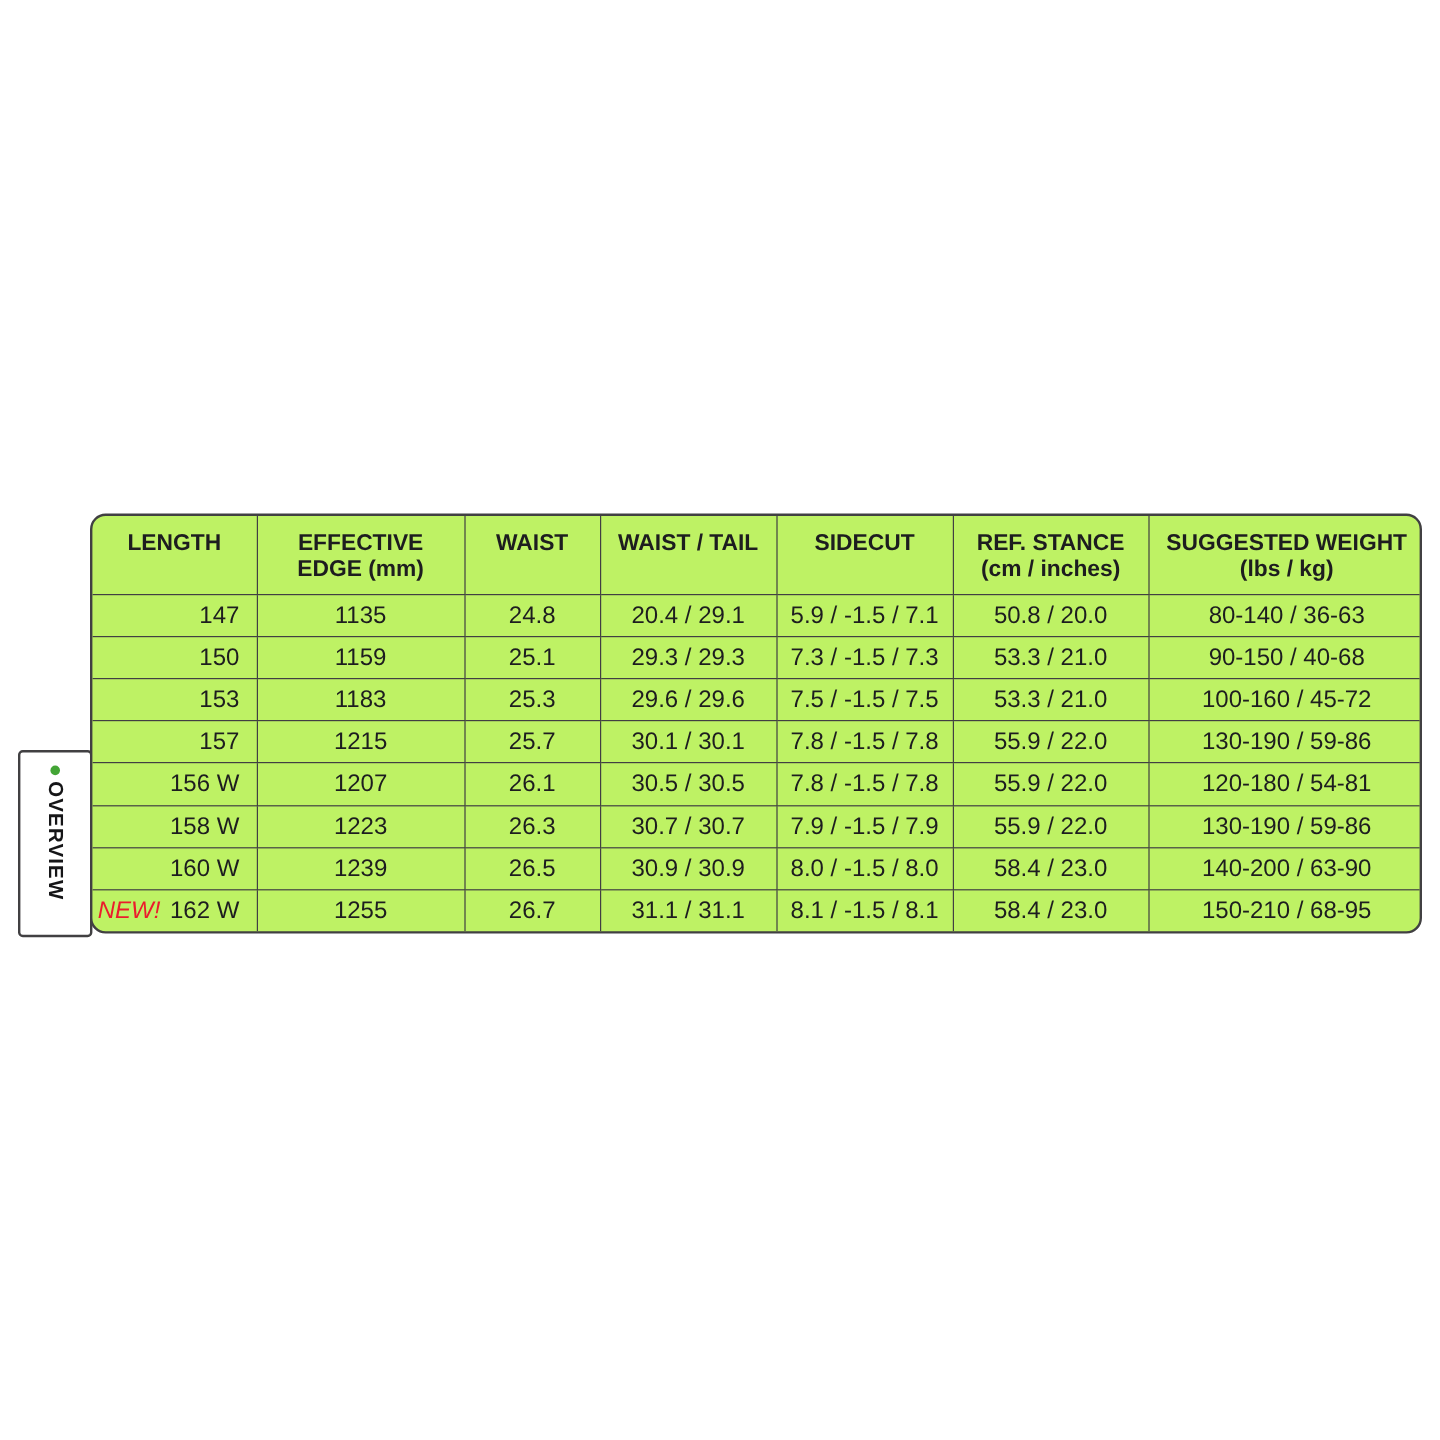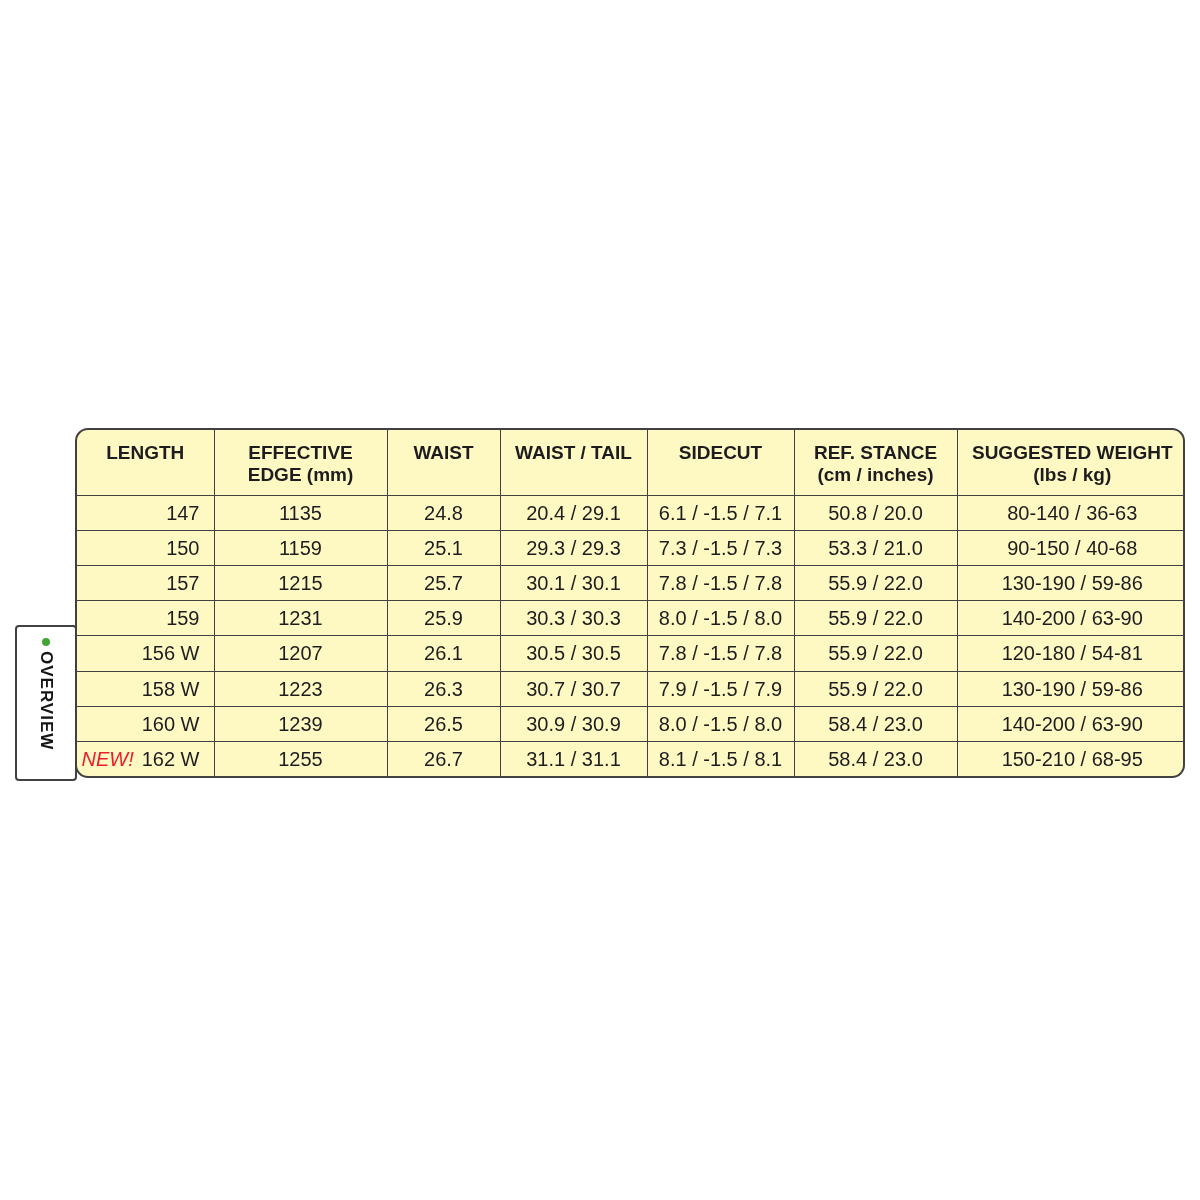--- a/index.html
+++ b/index.html
@@ -49,21 +49,21 @@
   
   .spec-table-wrap {
     position: absolute;
     left: 75px;
     top: 428px;
     width: 1110px;
     height: 350px;
     box-sizing: border-box;
     border: 2px solid #414042;
     border-radius: 13px;
-    background: #fef9c3;
+    background: #bef264;
     overflow: hidden;
     z-index: 2;
   }
   table.spec {
     width: 100%;
     height: 100%;
     border-collapse: collapse;
     table-layout: fixed;
   }
   table.spec th, table.spec td {
@@ -157,50 +157,50 @@
             <span class="hl">(lbs / kg)</span>
           </th>
         </tr>
       </thead>
       <tbody>
         <tr>
           <td class="len">147</td>
           <td>1135</td>
           <td>24.8</td>
           <td>20.4 / 29.1</td>
-          <td>6.1 / -1.5 / 7.1</td>
+          <td>5.9 / -1.5 / 7.1</td>
           <td>50.8 / 20.0</td>
           <td>80-140 / 36-63</td>
         </tr>
         <tr>
           <td class="len">150</td>
           <td>1159</td>
           <td>25.1</td>
           <td>29.3 / 29.3</td>
           <td>7.3 / -1.5 / 7.3</td>
           <td>53.3 / 21.0</td>
           <td>90-150 / 40-68</td>
         </tr>
         <tr>
+          <td class="len">153</td>
+          <td>1183</td>
+          <td>25.3</td>
+          <td>29.6 / 29.6</td>
+          <td>7.5 / -1.5 / 7.5</td>
+          <td>53.3 / 21.0</td>
+          <td>100-160 / 45-72</td>
+        </tr>
+        <tr>
           <td class="len">157</td>
           <td>1215</td>
           <td>25.7</td>
           <td>30.1 / 30.1</td>
           <td>7.8 / -1.5 / 7.8</td>
           <td>55.9 / 22.0</td>
           <td>130-190 / 59-86</td>
-        </tr>
-        <tr>
-          <td class="len">159</td>
-          <td>1231</td>
-          <td>25.9</td>
-          <td>30.3 / 30.3</td>
-          <td>8.0 / -1.5 / 8.0</td>
-          <td>55.9 / 22.0</td>
-          <td>140-200 / 63-90</td>
         </tr>
         <tr>
           <td class="len">156 W</td>
           <td>1207</td>
           <td>26.1</td>
           <td>30.5 / 30.5</td>
           <td>7.8 / -1.5 / 7.8</td>
           <td>55.9 / 22.0</td>
           <td>120-180 / 54-81</td>
         </tr>

